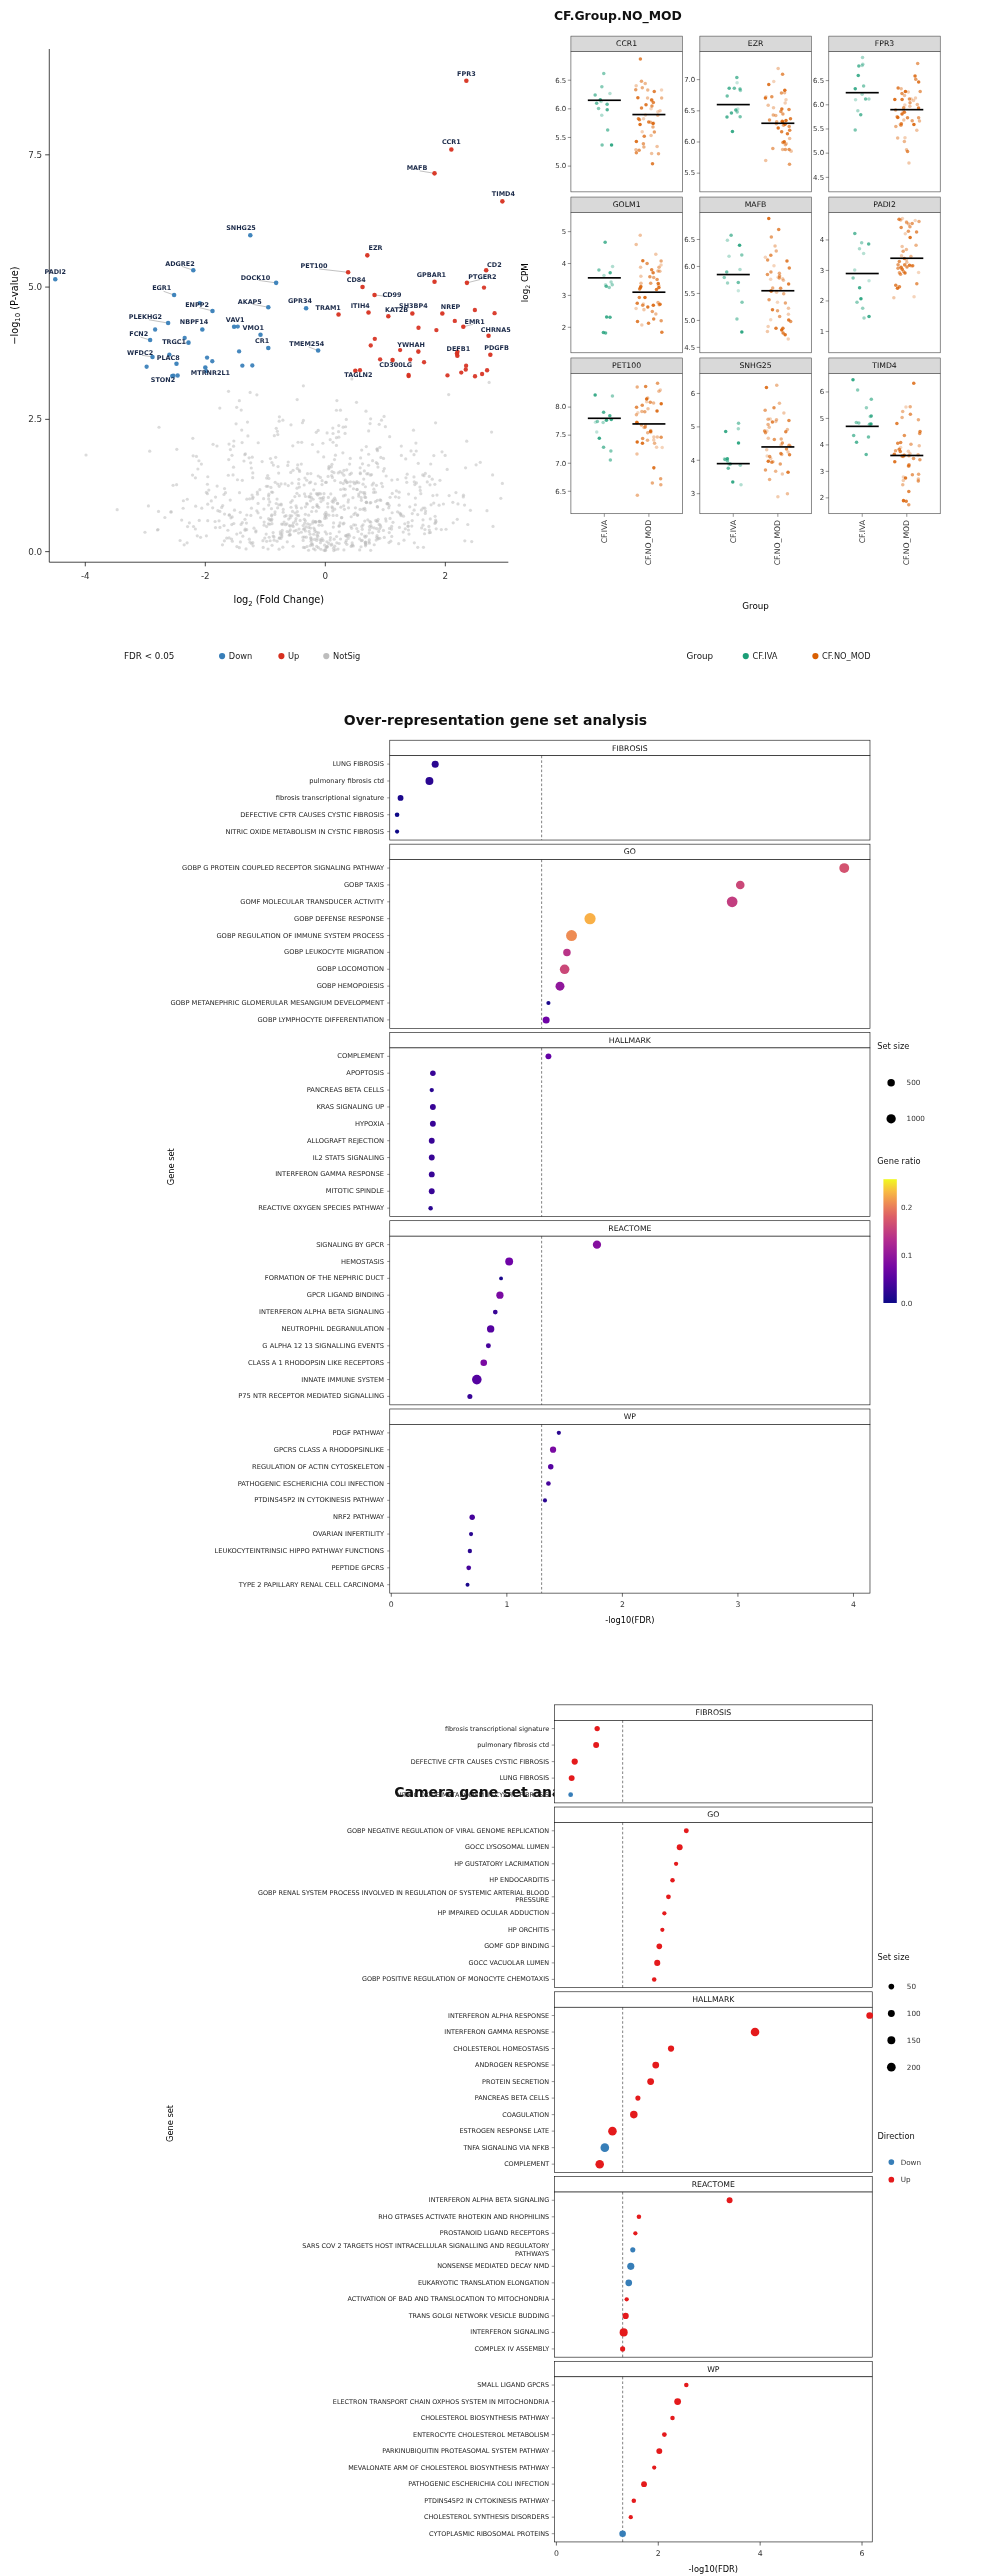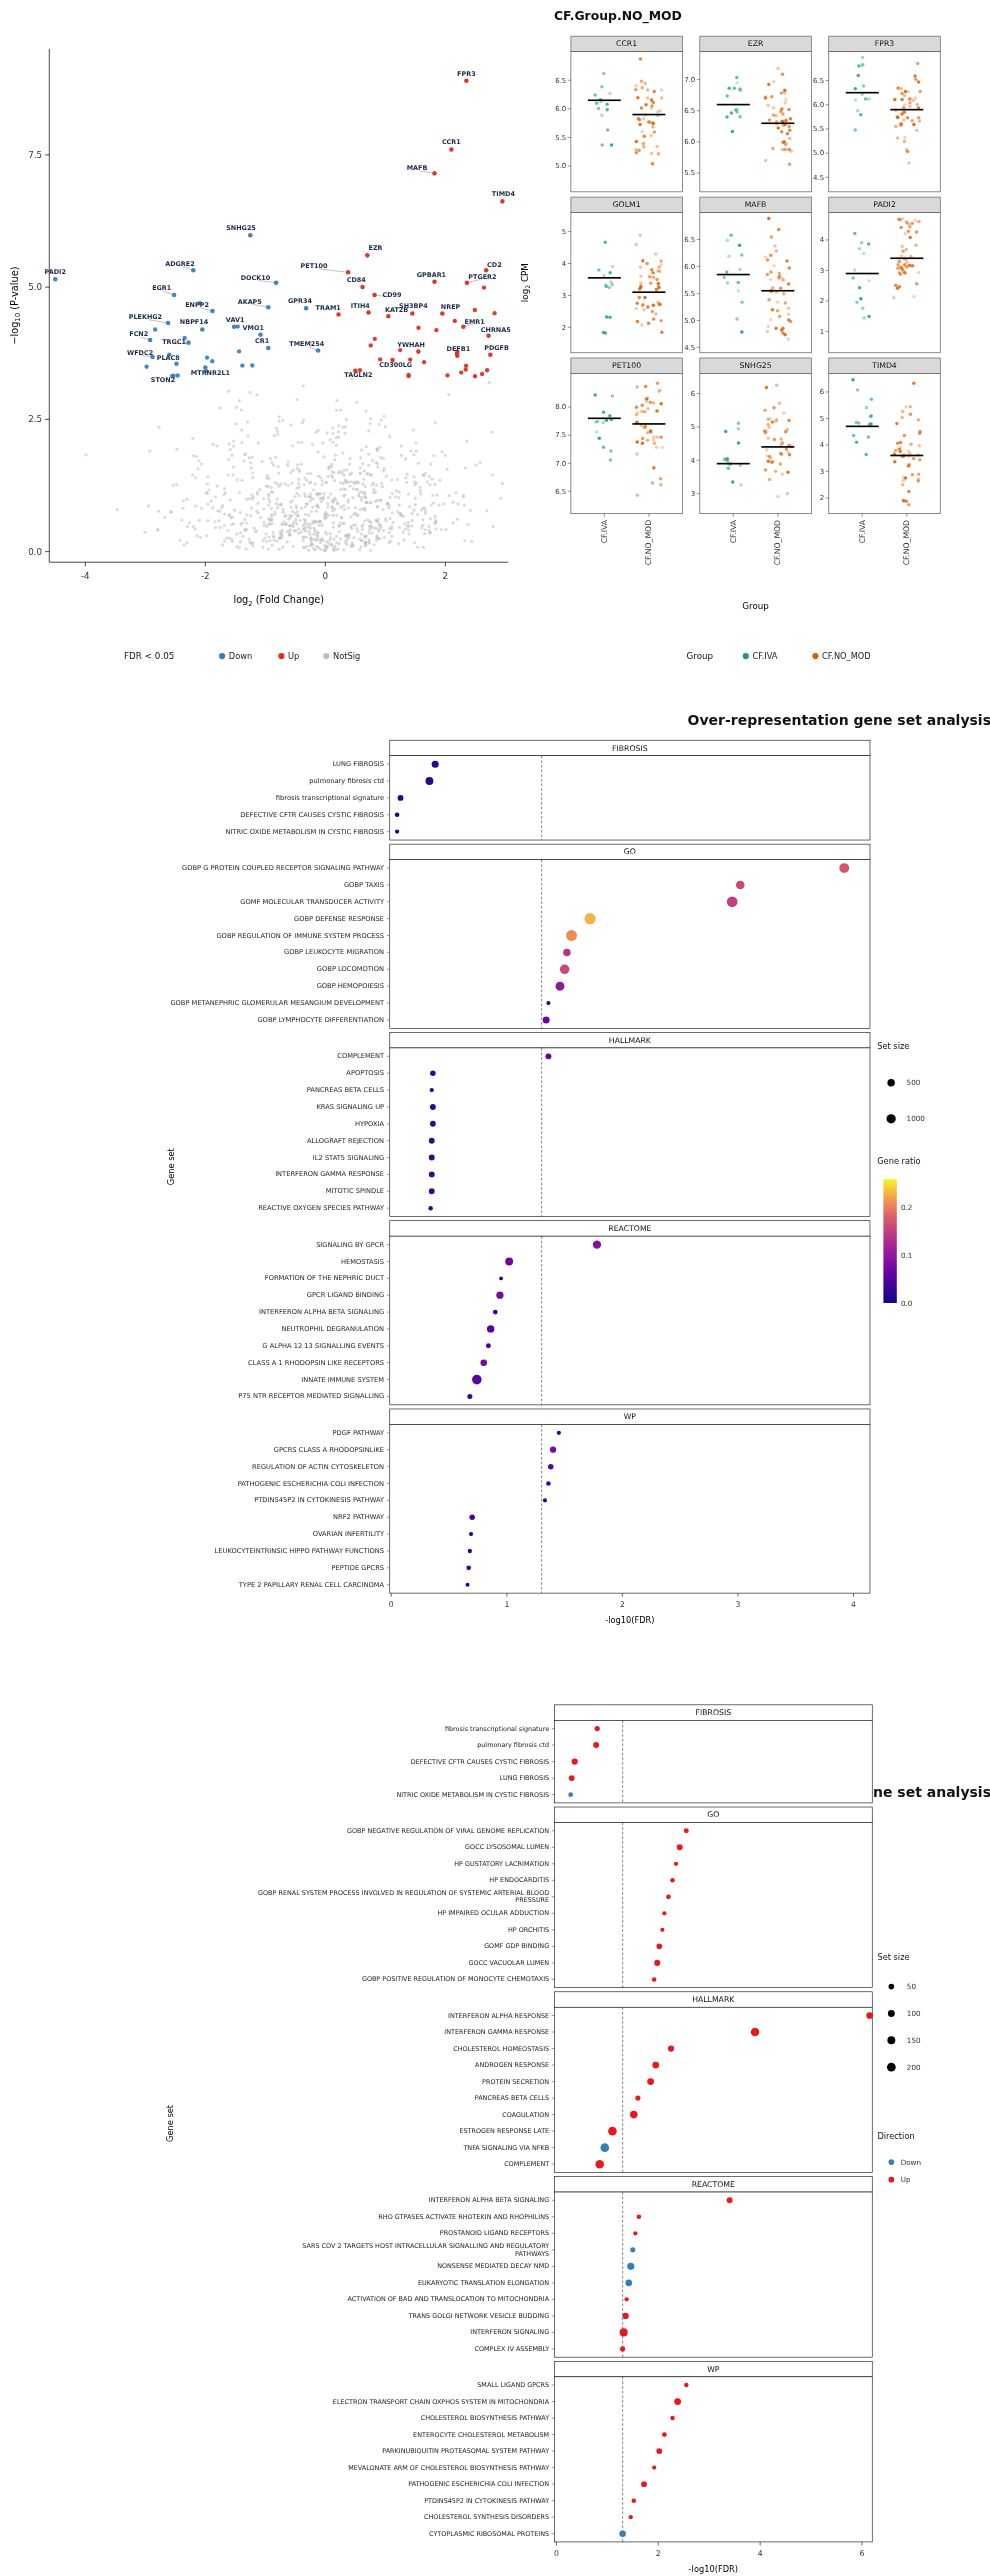--- a/index.html
+++ b/index.html
@@ -1,20 +1,20 @@
 <!DOCTYPE html>
 <html style="font-size:8.3px"><head>
 <meta charset="utf-8">
 <style>
   html,body{margin:0;padding:0;}
   body{width:991px;height:2576px;background:#ffffff;position:relative;
        font-family:"DejaVu Sans","Liberation Sans",sans-serif;overflow:hidden;}
   svg{position:absolute;display:block;}
   svg text{font-family:"DejaVu Sans","Liberation Sans",sans-serif;}
-  .fig-title{position:absolute;left:0;width:991px;text-align:right;
+  .fig-title{position:absolute;left:0;width:991px;text-align:center;
              font-size:14px;font-weight:600;color:#111;}
   #comp-title{position:absolute;left:554px;top:8.3px;font-size:12.4px;
               font-weight:700;color:#111;}
   #ora-title{top:712px;}
   #camera-title{top:1740px;margin-top:44px;}
 </style>
 </head>
 <body>
 
 <div class="page">

